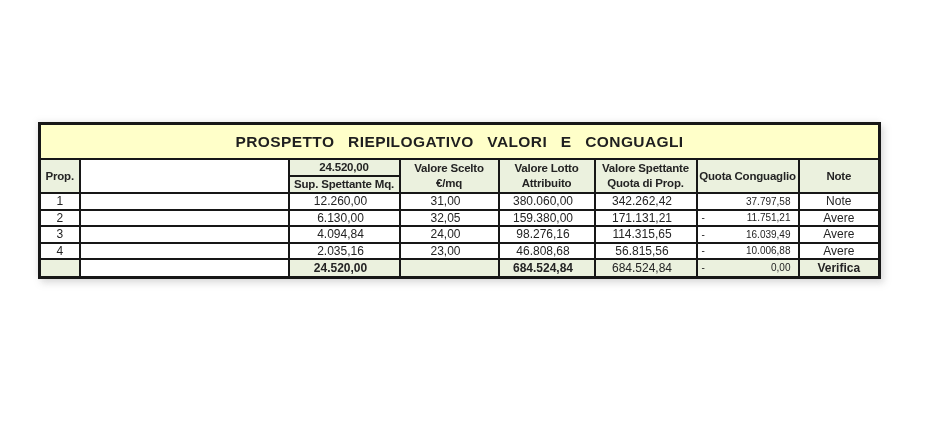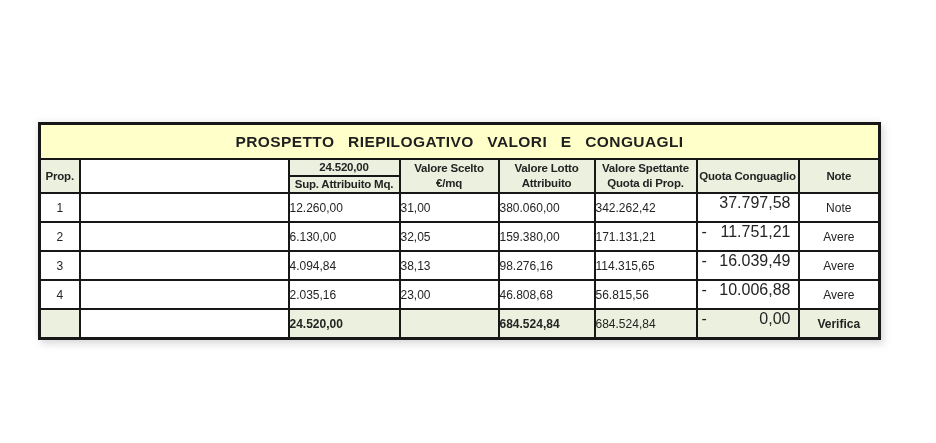--- a/index.html
+++ b/index.html
@@ -48,36 +48,36 @@
     font-size: 11.5px;
     letter-spacing: -0.2px;
     text-align: center;
     line-height: 1.3;
   }
   tr.hrow { height: 17px; }
   tr.drow { height: 16.5px; }
   tr.trow { height: 18px; }
   td.num {
     font-size: 12px;
-    text-align: left;
+    text-align: center;
     padding-right: 7px;
   }
   td.prog-cell, td.note-cell {
     font-size: 12px;
     text-align: center;
   }
   td.desc-cell { background: #ffffff; }
   td.total { background: var(--header_bg, #EBF1DE); }
   td.bold { font-weight: bold; }
   .quota-wrap {
     display: flex;
     justify-content: space-between;
     align-items: center;
-    font-size: 16px;
-    padding: 0 7px 9px 4px;
+    font-size: 10px;
+    padding: 0 7px 0 4px;
     border-radius: 6px;
   }
   .quota-wrap .sign { text-align: left; }
   .quota-wrap .val { text-align: right; }
   .two-line div { display: block; }
 </style>
 </head>
 <body>
 
 <div class="stage">
@@ -111,21 +111,21 @@
         <div>Attribuito</div>
       </td>
       <td class="hdr two-line" rowspan="2">
         <div>Valore Spettante</div>
         <div>Quota di Prop.</div>
       </td>
       <td class="hdr" rowspan="2">Quota Conguaglio</td>
       <td class="hdr" rowspan="2">Note</td>
     </tr>
     <tr class="hrow">
-      <td class="hdr">Sup. Attribuito Mq.</td>
+      <td class="hdr">Sup. Spettante Mq.</td>
     </tr>
 
     <tr class="drow">
       <td class="prog-cell">1</td>
       <td class="desc-cell"></td>
       <td class="num">12.260,00</td>
       <td class="num">31,00</td>
       <td class="num">380.060,00</td>
       <td class="num">342.262,42</td>
       <td>
@@ -150,21 +150,21 @@
           <span class="val">11.751,21</span>
         </div>
       </td>
       <td class="note-cell">Avere</td>
     </tr>
 
     <tr class="drow">
       <td class="prog-cell">3</td>
       <td class="desc-cell"></td>
       <td class="num">4.094,84</td>
-      <td class="num">38,13</td>
+      <td class="num">24,00</td>
       <td class="num">98.276,16</td>
       <td class="num">114.315,65</td>
       <td>
         <div class="quota-wrap">
           <span class="sign">-</span>
           <span class="val">16.039,49</span>
         </div>
       </td>
       <td class="note-cell">Avere</td>
     </tr>

